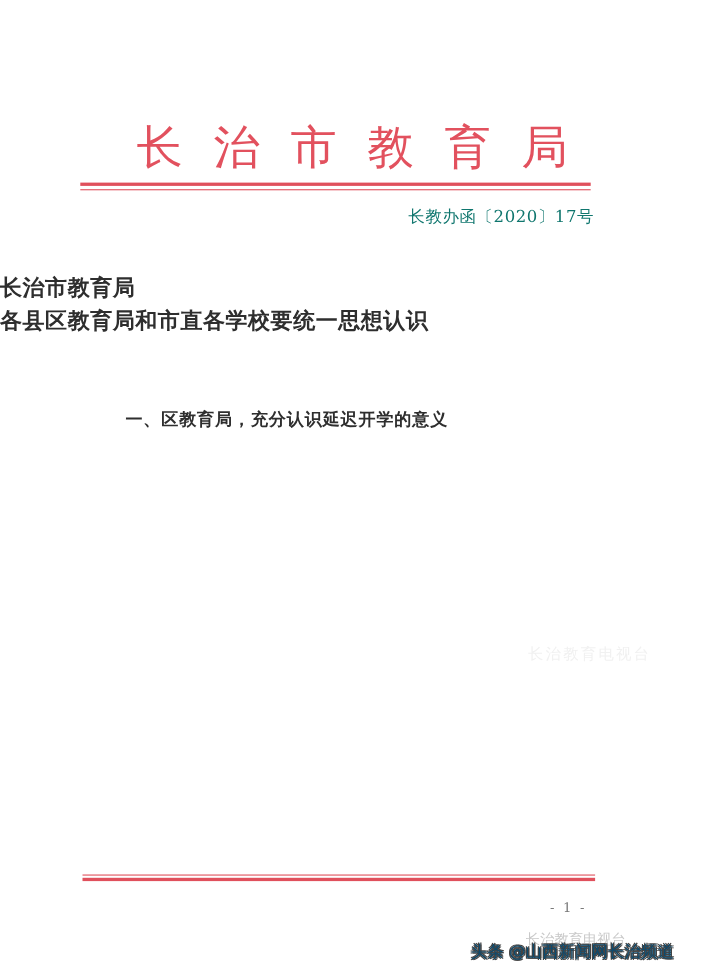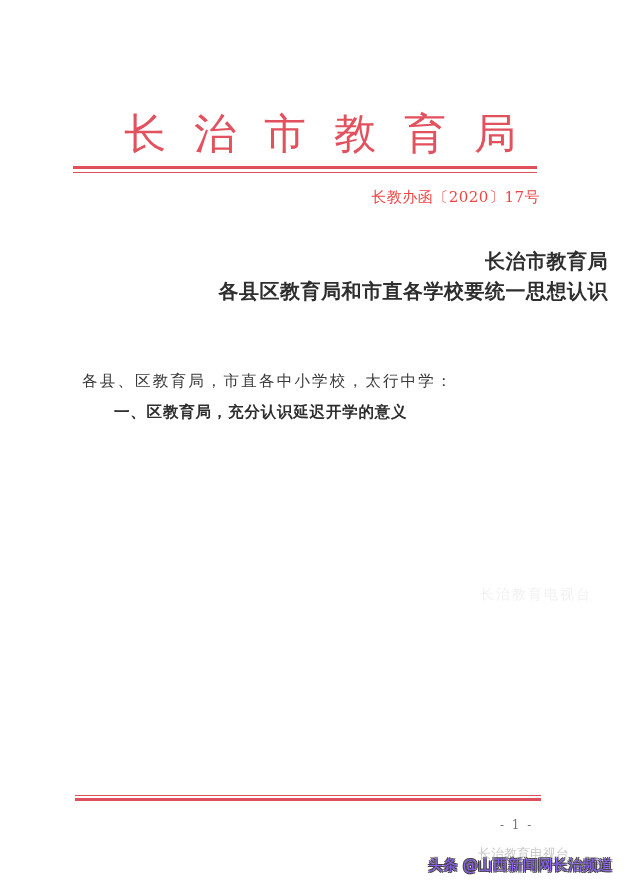--- a/index.html
+++ b/index.html
@@ -11,35 +11,35 @@
   .masthead {
     left: 0; width: 640px; top: 104px; height: 60px;
     display: flex; justify-content: center; align-items: center;
   }
   .masthead-char {
     color: #e2515e; font-size: 42px; line-height: 1; margin: 0 14px;
     font-family: "DejaVu Serif", "Liberation Serif", serif;
   }
   .rule-thick { left: 73px; width: 464px; height: 3px; background: #e0505c; }
   .rule-thin { left: 73px; width: 464px; height: 1px; background: #e0505c; }
-  .docno { right: 100px; top: 188px; font-size: 15px; color: #ef4444; letter-spacing: 0.5px; }
-  .title-block { left: 0; width: 608px; top: 246px; text-align: right; }
+  .docno { right: 100px; top: 188px; font-size: 15px; color: #0f766e; letter-spacing: 0.5px; }
+  .title-block { left: 0; width: 608px; top: 246px; text-align: left; }
   .title-line { font-size: 20px; font-weight: bold; line-height: 30px; color: #2e2e2e; letter-spacing: 0.5px; }
   .body-text { left: 82px; width: 470px; font-size: 15.5px; line-height: 30.5px; letter-spacing: 2.2px; color: #3a3a3a; }
   .body-text p { margin: 0; }
   .indent { text-indent: 32px; }
   .heading1 {
     font-family: "DejaVu Sans", "Liberation Sans", sans-serif; font-weight: bold; font-size: 15.5px;
     text-indent: 32px; letter-spacing: 0.8px; color: #2e2e2e;
   }
   .pageno { left: 500px; top: 818px; font-size: 12px; color: #777; letter-spacing: 2px; }
   .watermark-faint { left: 480px; top: 586px; font-size: 14px; color: #f1f1f1; letter-spacing: 2px; }
   .watermark-bottom-faint { left: 478px; top: 845px; font-size: 13px; color: #c9c9c9; }
   .watermark-bottom {
-    left: 428px; top: 856px; font-size: 15px; color: #8b5cf6;
+    left: 428px; top: 856px; font-size: 15px; color: #0c4a6e;
     font-family: "DejaVu Sans", "Liberation Sans", sans-serif;
     text-shadow: -1px -1px 0 #444, 1px -1px 0 #444, -1px 1px 0 #444, 1px 1px 0 #444;
   }
 </style>
 </head>
 <body>
 
 <div class="abs masthead">
   <span class="masthead-char">长</span>
   <span class="masthead-char">治</span>
@@ -53,21 +53,20 @@
 <div class="abs rule-thin" style="top:172px;"></div>
 
 <div class="abs docno">长教办函〔2020〕17号</div>
 
 <div class="abs title-block">
   <div class="title-line">长治市教育局</div>
   <div class="title-line">各县区教育局和市直各学校要统一思想认识</div>
 </div>
 
 <div class="abs body-text" style="top:366px;">
-  <p>各县、区教育局，市直各中小学校，太行中学：</p>
   <p class="heading1">一、区教育局，充分认识延迟开学的意义</p>
 </div>
 
 <div class="abs watermark-faint">长治教育电视台</div>
 
 <div class="abs rule-thin" style="top:795px; left:75px; width:466px;"></div>
 <div class="abs rule-thick" style="top:798px; left:75px; width:466px;"></div>
 
 <div class="abs pageno">- 1 -</div>
 

